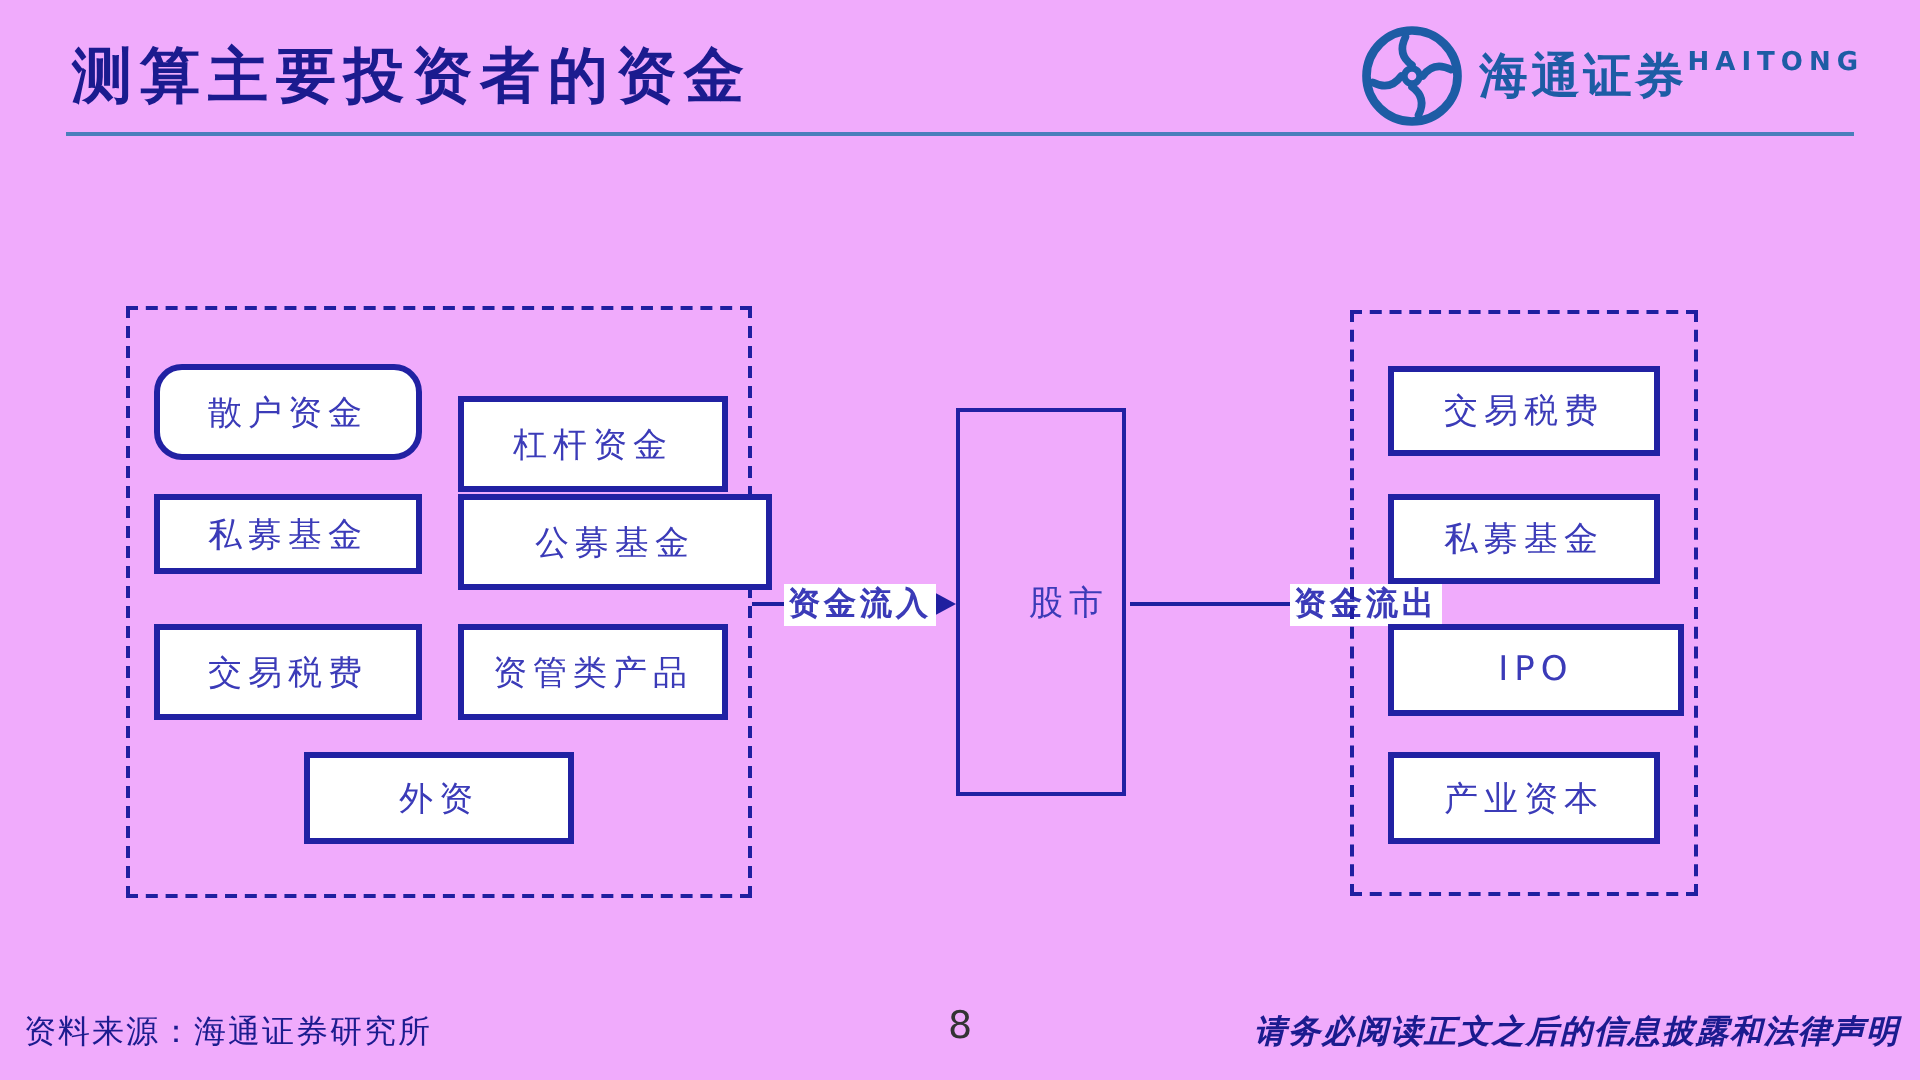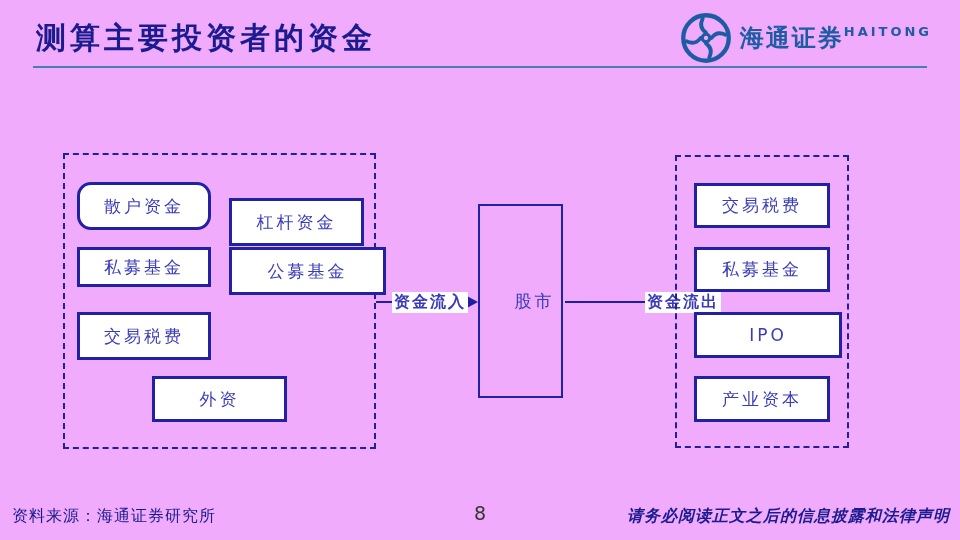--- a/index.html
+++ b/index.html
@@ -96,20 +96,21 @@
       <div class="logo-en">HAITONG</div>
     </div>
   </div>
 
   <div class="dashed left"></div>
   <div class="node" style="left:77px;top:182px;width:134px;height:48px;border-radius:14px;">散户资金</div>
   <div class="node" style="left:229px;top:198px;width:135px;height:48px;">杠杆资金</div>
   <div class="node" style="left:77px;top:247px;width:134px;height:40px;">私募基金</div>
   <div class="node" style="left:229px;top:247px;width:157px;height:48px;">公募基金</div>
   <div class="node" style="left:77px;top:312px;width:134px;height:48px;">交易税费</div>
+  <div class="node" style="left:229px;top:312px;width:135px;height:48px;">资管类产品</div>
   <div class="node" style="left:152px;top:376px;width:135px;height:46px;">外资</div>
 
   <div class="center-node">股市</div>
 
   <div class="flow-line inflow"></div>
   <div class="arrow-head inflow"></div>
   <div class="flow-label inflow">资金流入</div>
 
   <div class="flow-line outflow"></div>
   <div class="arrow-head outflow"></div>

